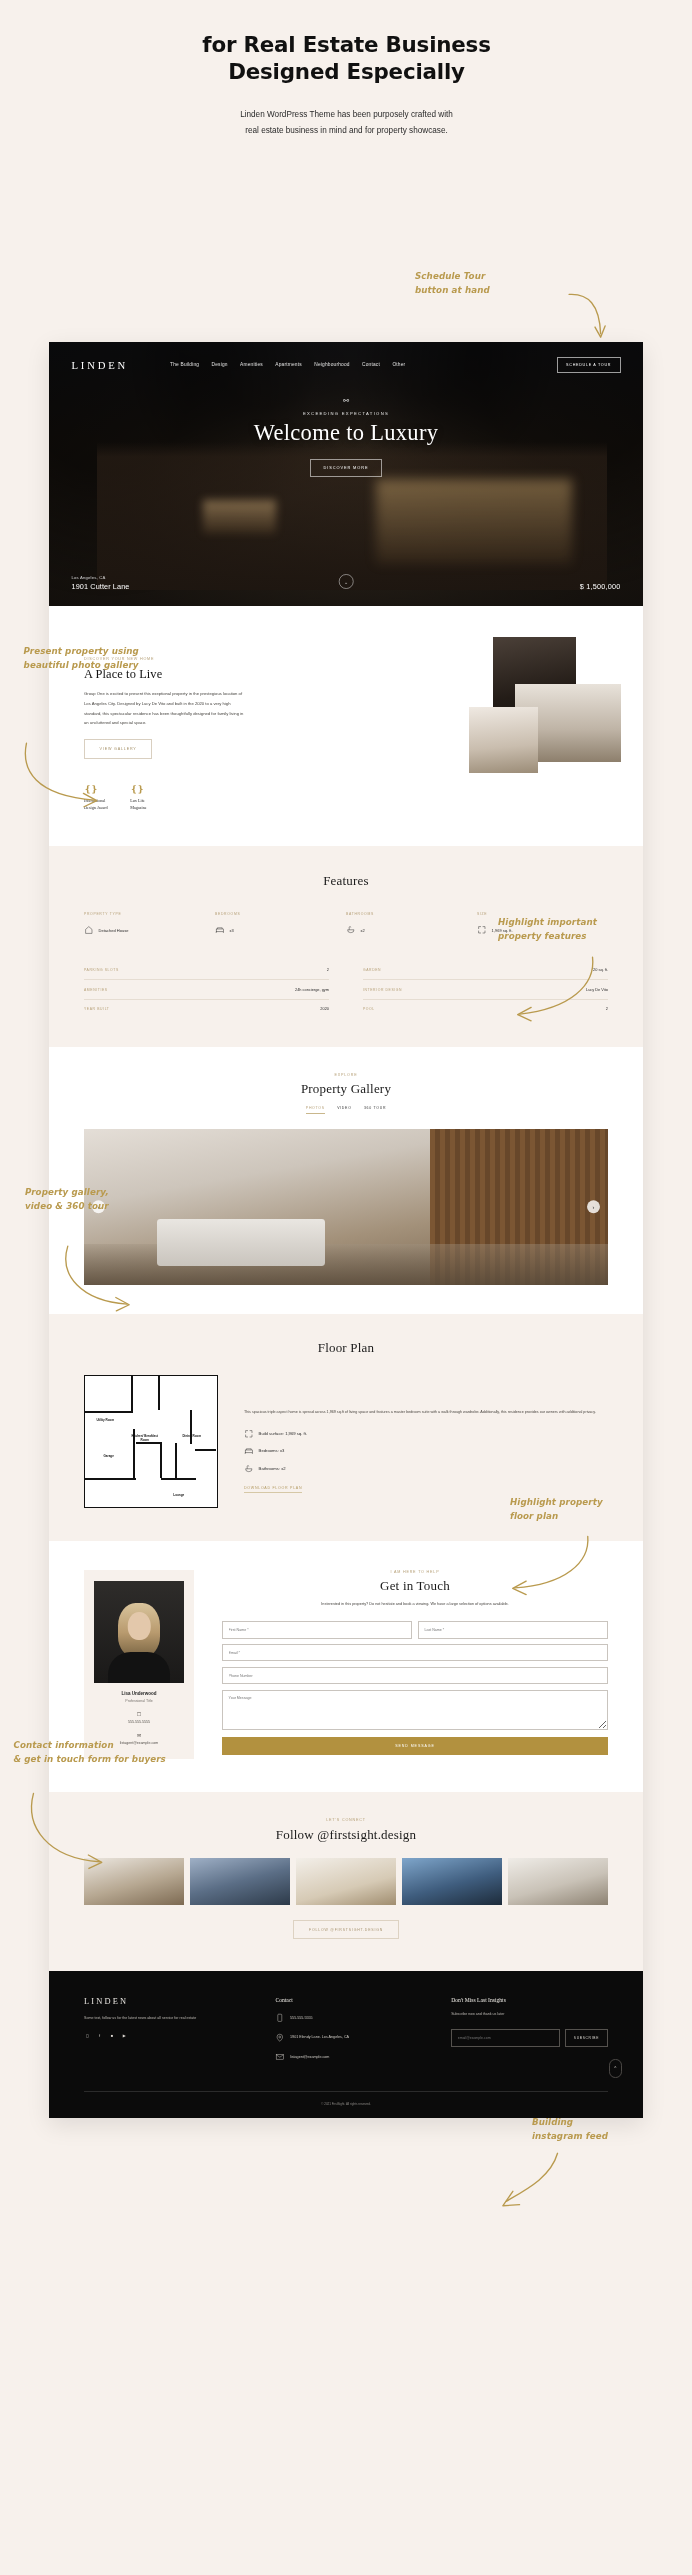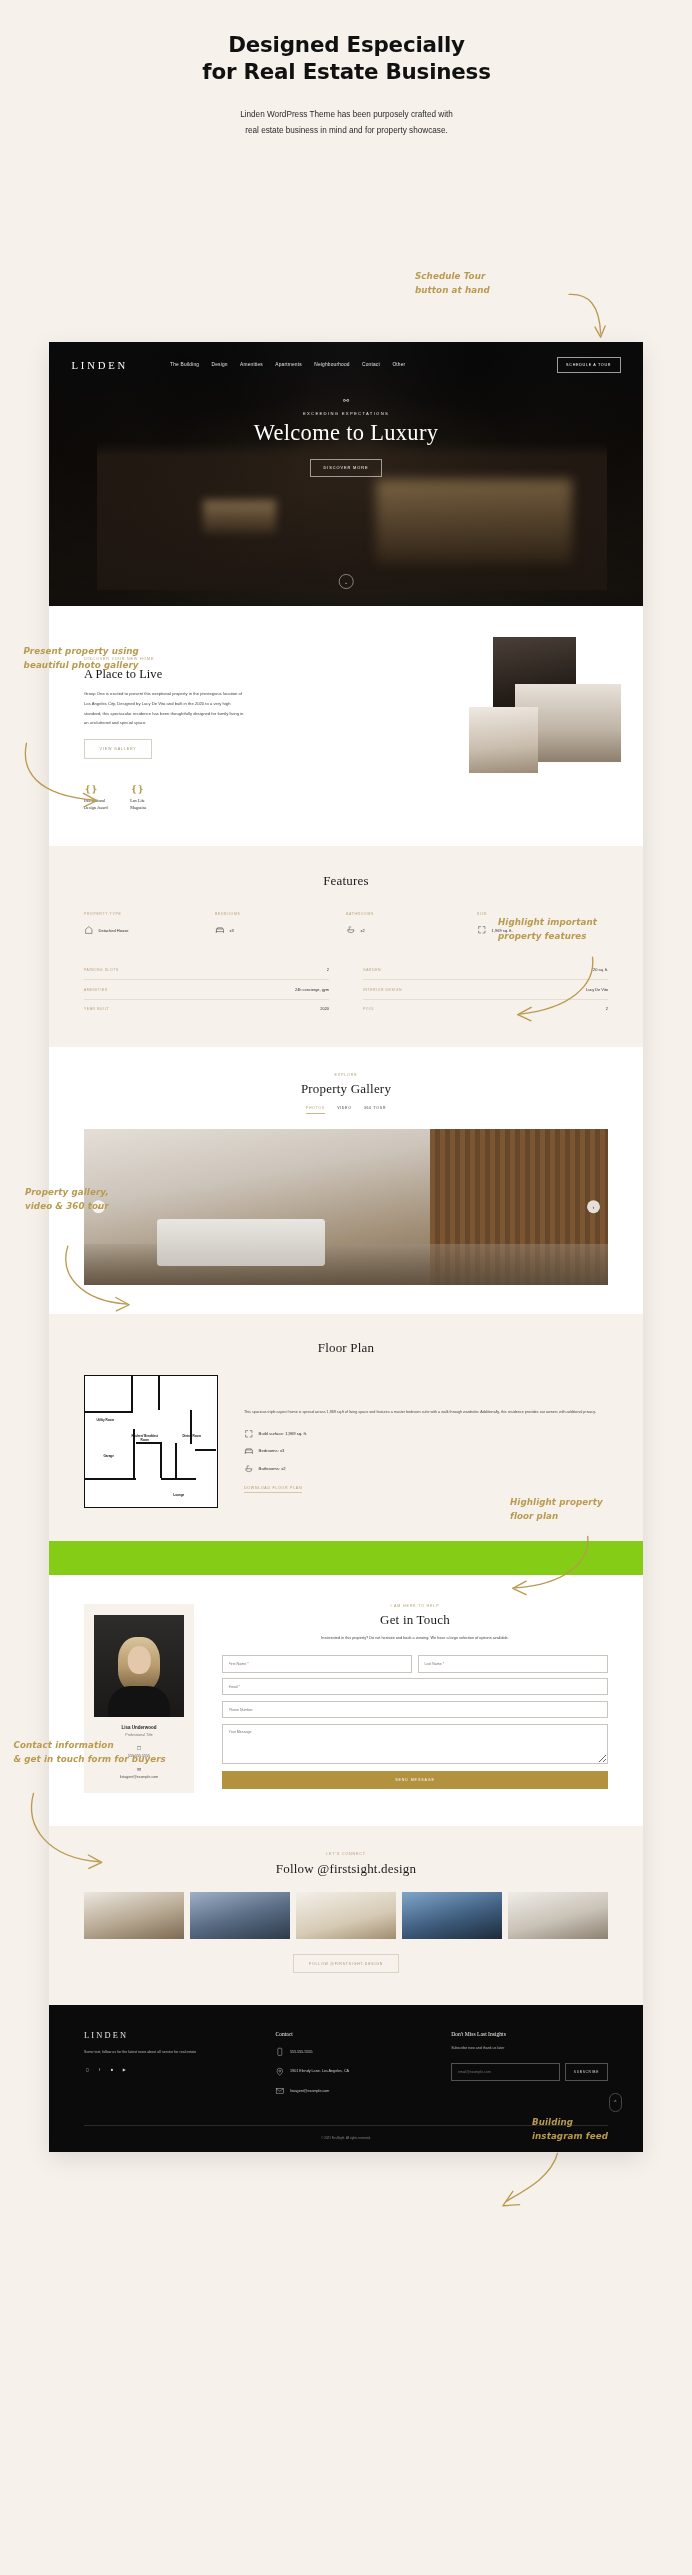--- a/index.html
+++ b/index.html
@@ -246,21 +246,21 @@
   .fp-copy { font-size: 3.7px; line-height: 2.25; color: #4a4641; }
   .fp-list { margin-top: 12.4px; }
   .fp-item { display: flex; align-items: center; gap: 5px; margin-bottom: 7.9px; }
   .fp-item span { font-size: 4.2px; color: #2b2b2b; }
   .fp-dl {
     display: inline-block; margin-top: 4.5px; font-size: 3.6px; letter-spacing: 0.7px;
     color: #b39a62; border-bottom: 0.6px solid #d6c8a6; padding-bottom: 2.2px;
   }
 
   
-  .contact { background: #fff; padding: 29px 35px 33px 35px; display: flex; gap: 28px; margin-top: 34px; }
+  .contact { background: #fff; padding: 29px 35px 33px 35px; display: flex; gap: 28px; }
   .agent-card { width: 110px; background: #f7f1ec; padding: 11.2px 10px 14.6px; text-align: center; flex: none; }
   .agent-photo {
     width: 100%; height: 102px; background: linear-gradient(180deg,#2e2c2a 0%,#1a1918 100%);
     position: relative; overflow: hidden;
   }
   .agent-hair {
     position: absolute; left: 50%; top: 22%; transform: translateX(-50%);
     width: 42px; height: 54px; border-radius: 42% 42% 38% 38%;
     background: linear-gradient(180deg,#d9c49c 0%,#b89a6e 55%,#7a6544 100%);
   }
@@ -338,22 +338,22 @@
     display: flex; align-items: center; justify-content: center; font-size: 4.5px; color: #c9c5bf;
   }
 </style>
 </head>
 <body>
 
 <div class="page">
 
   <div class="promo-head">
     <div class="promo-title">
+      <div>for Real Estate Business</div>
       <div>Designed Especially</div>
-      <div>for Real Estate Business</div>
     </div>
     <div class="promo-sub">
       <div>Linden WordPress Theme has been purposely crafted with</div>
       <div>real estate business in mind and for property showcase.</div>
     </div>
   </div>
 
   <div class="note" style="left:415px; top:269px; text-align:left;">Schedule Tour
 button at hand</div>
   <div class="arrow" style="left:568px; top:292px;">
@@ -443,20 +443,27 @@
         <div class="hero-key">⚯</div>
         <div class="hero-eyebrow">EXCEEDING EXPECTATIONS</div>
         <div class="hero-title">Welcome to Luxury</div>
         <div class="btn-discover">DISCOVER MORE</div>
       </div>
 
       <div class="scroll-dot">
         <span>⌄</span>
       </div>
 
+      <div class="hero-footer">
+        <div>
+          <div class="hero-city">Los Angeles, CA</div>
+          <div class="hero-addr">1901 Cutter Lane</div>
+        </div>
+        <div class="hero-price">$ 1,500,000</div>
+      </div>
     </section>
 
     <section class="place">
       <div class="place-left">
         <div class="eyebrow">DISCOVER YOUR NEW HOME</div>
         <h2 class="sec-title-sm">A Place to Live</h2>
         <p class="body-copy">Group One is excited to present this exeptional property in the prestegious location of Los Angeles City. Designed by Lucy De Vito and built in the 2020 to a very high standard, this spectacular residence has been thoughtfully designed for family living in an uncluttered and special space.</p>
         <div class="btn-ghost">VIEW GALLERY</div>
         <div class="awards">
           <div class="award">

